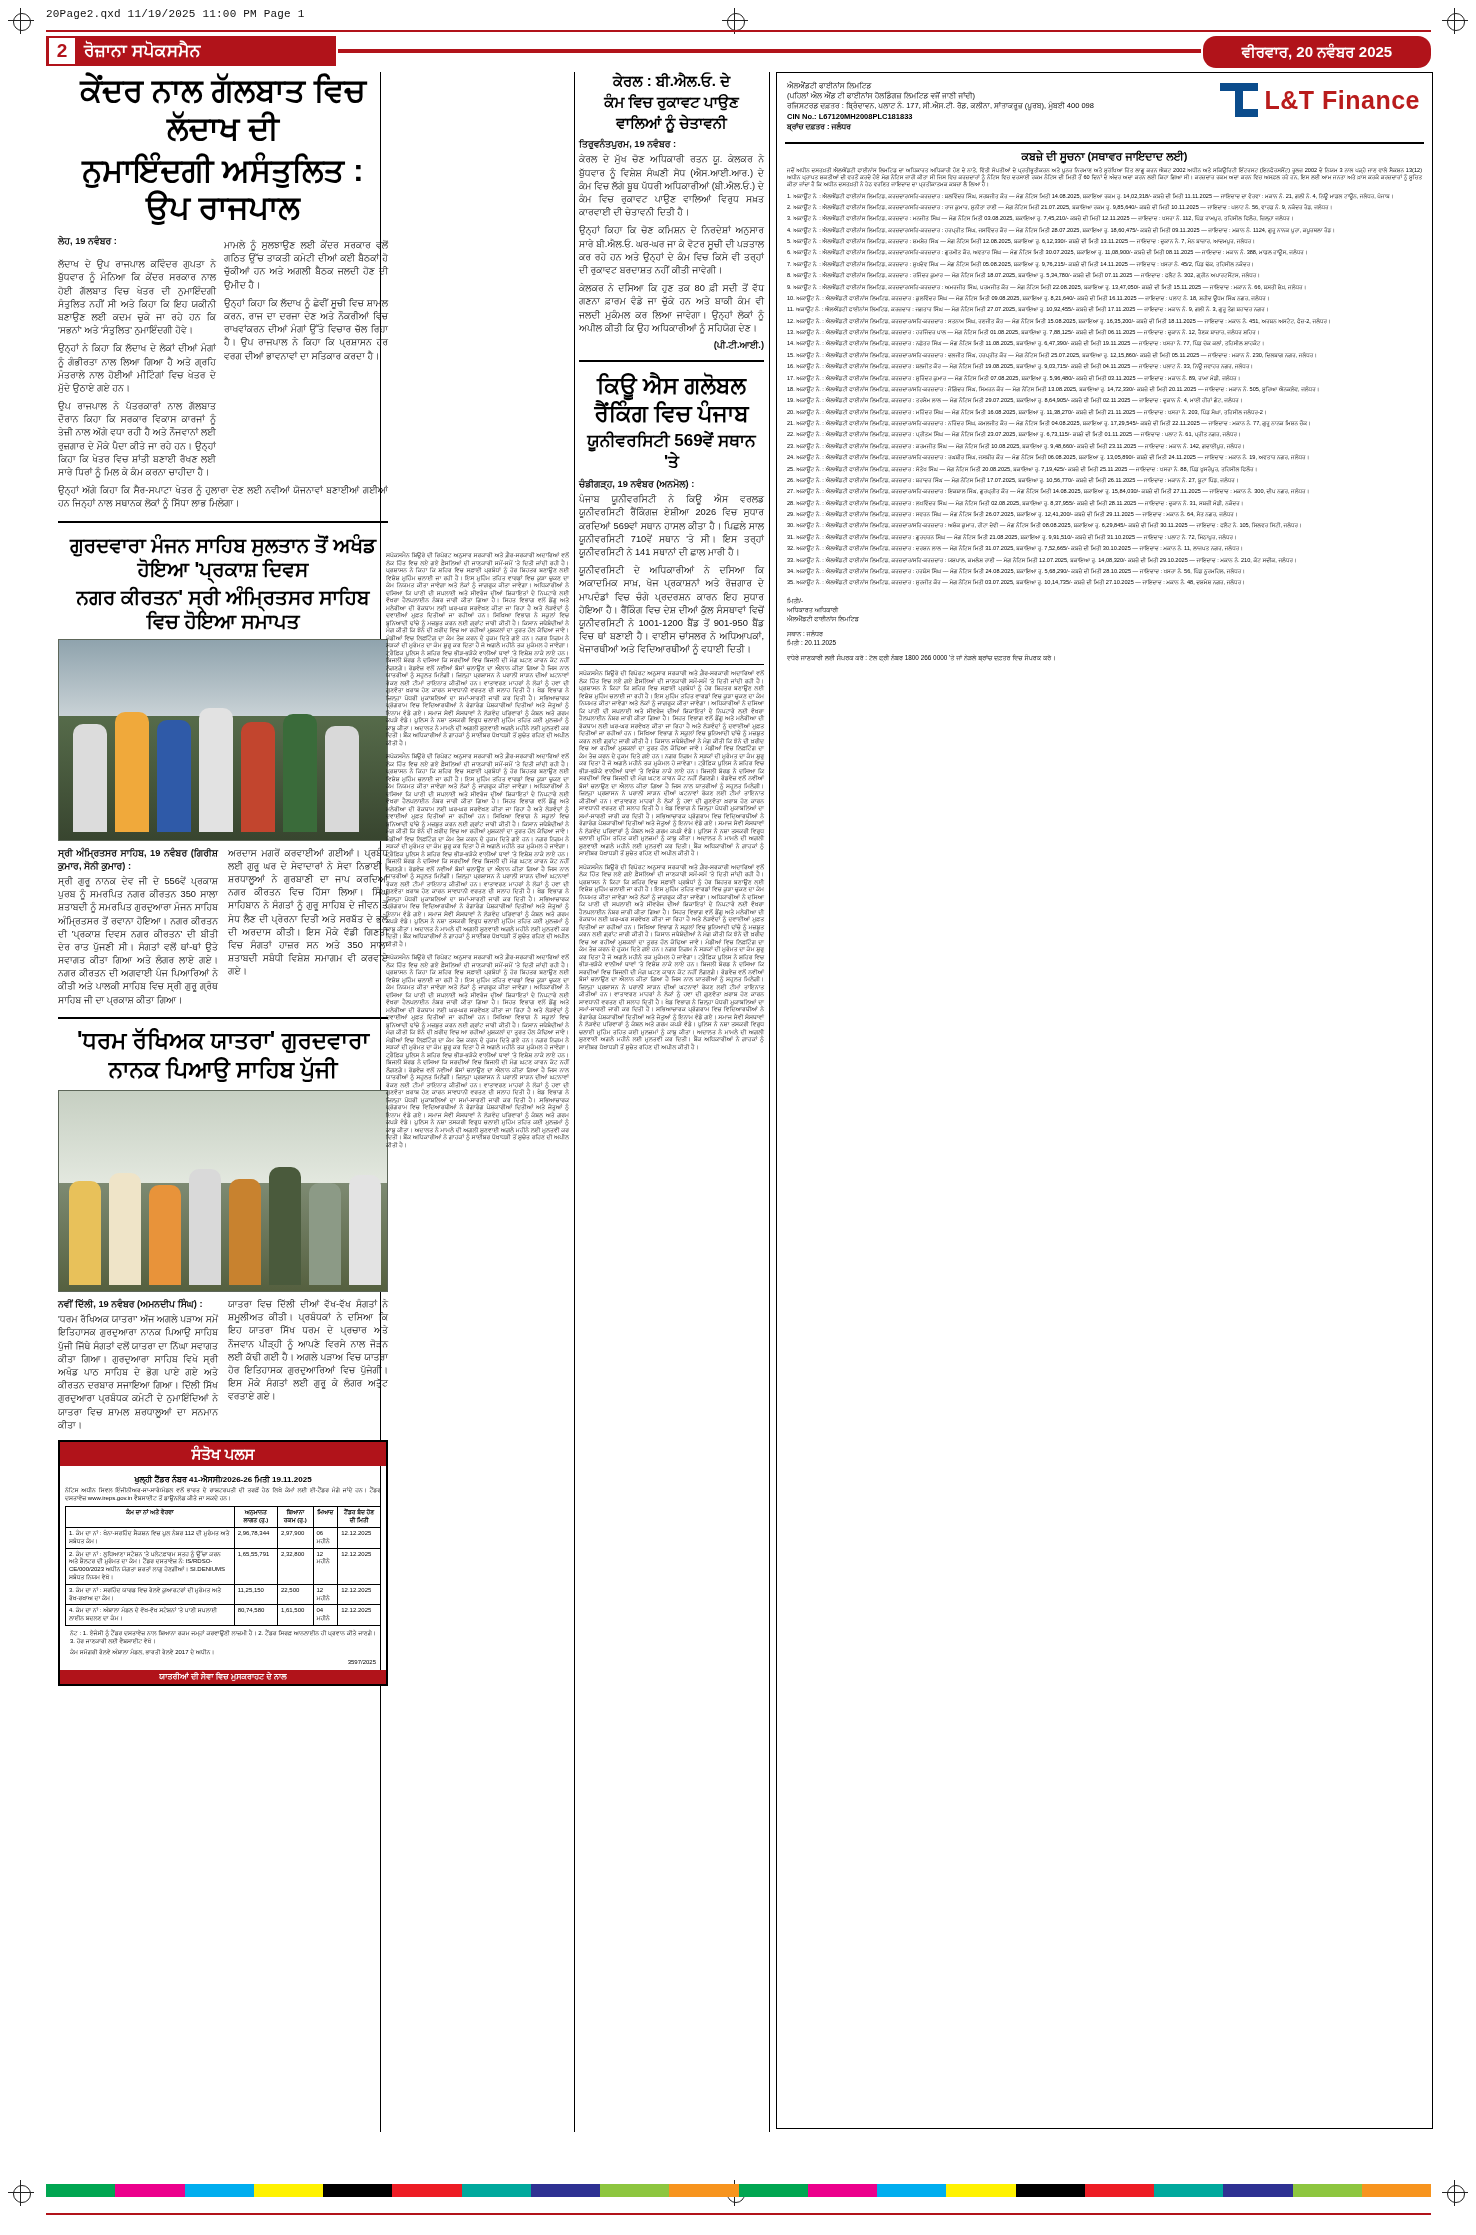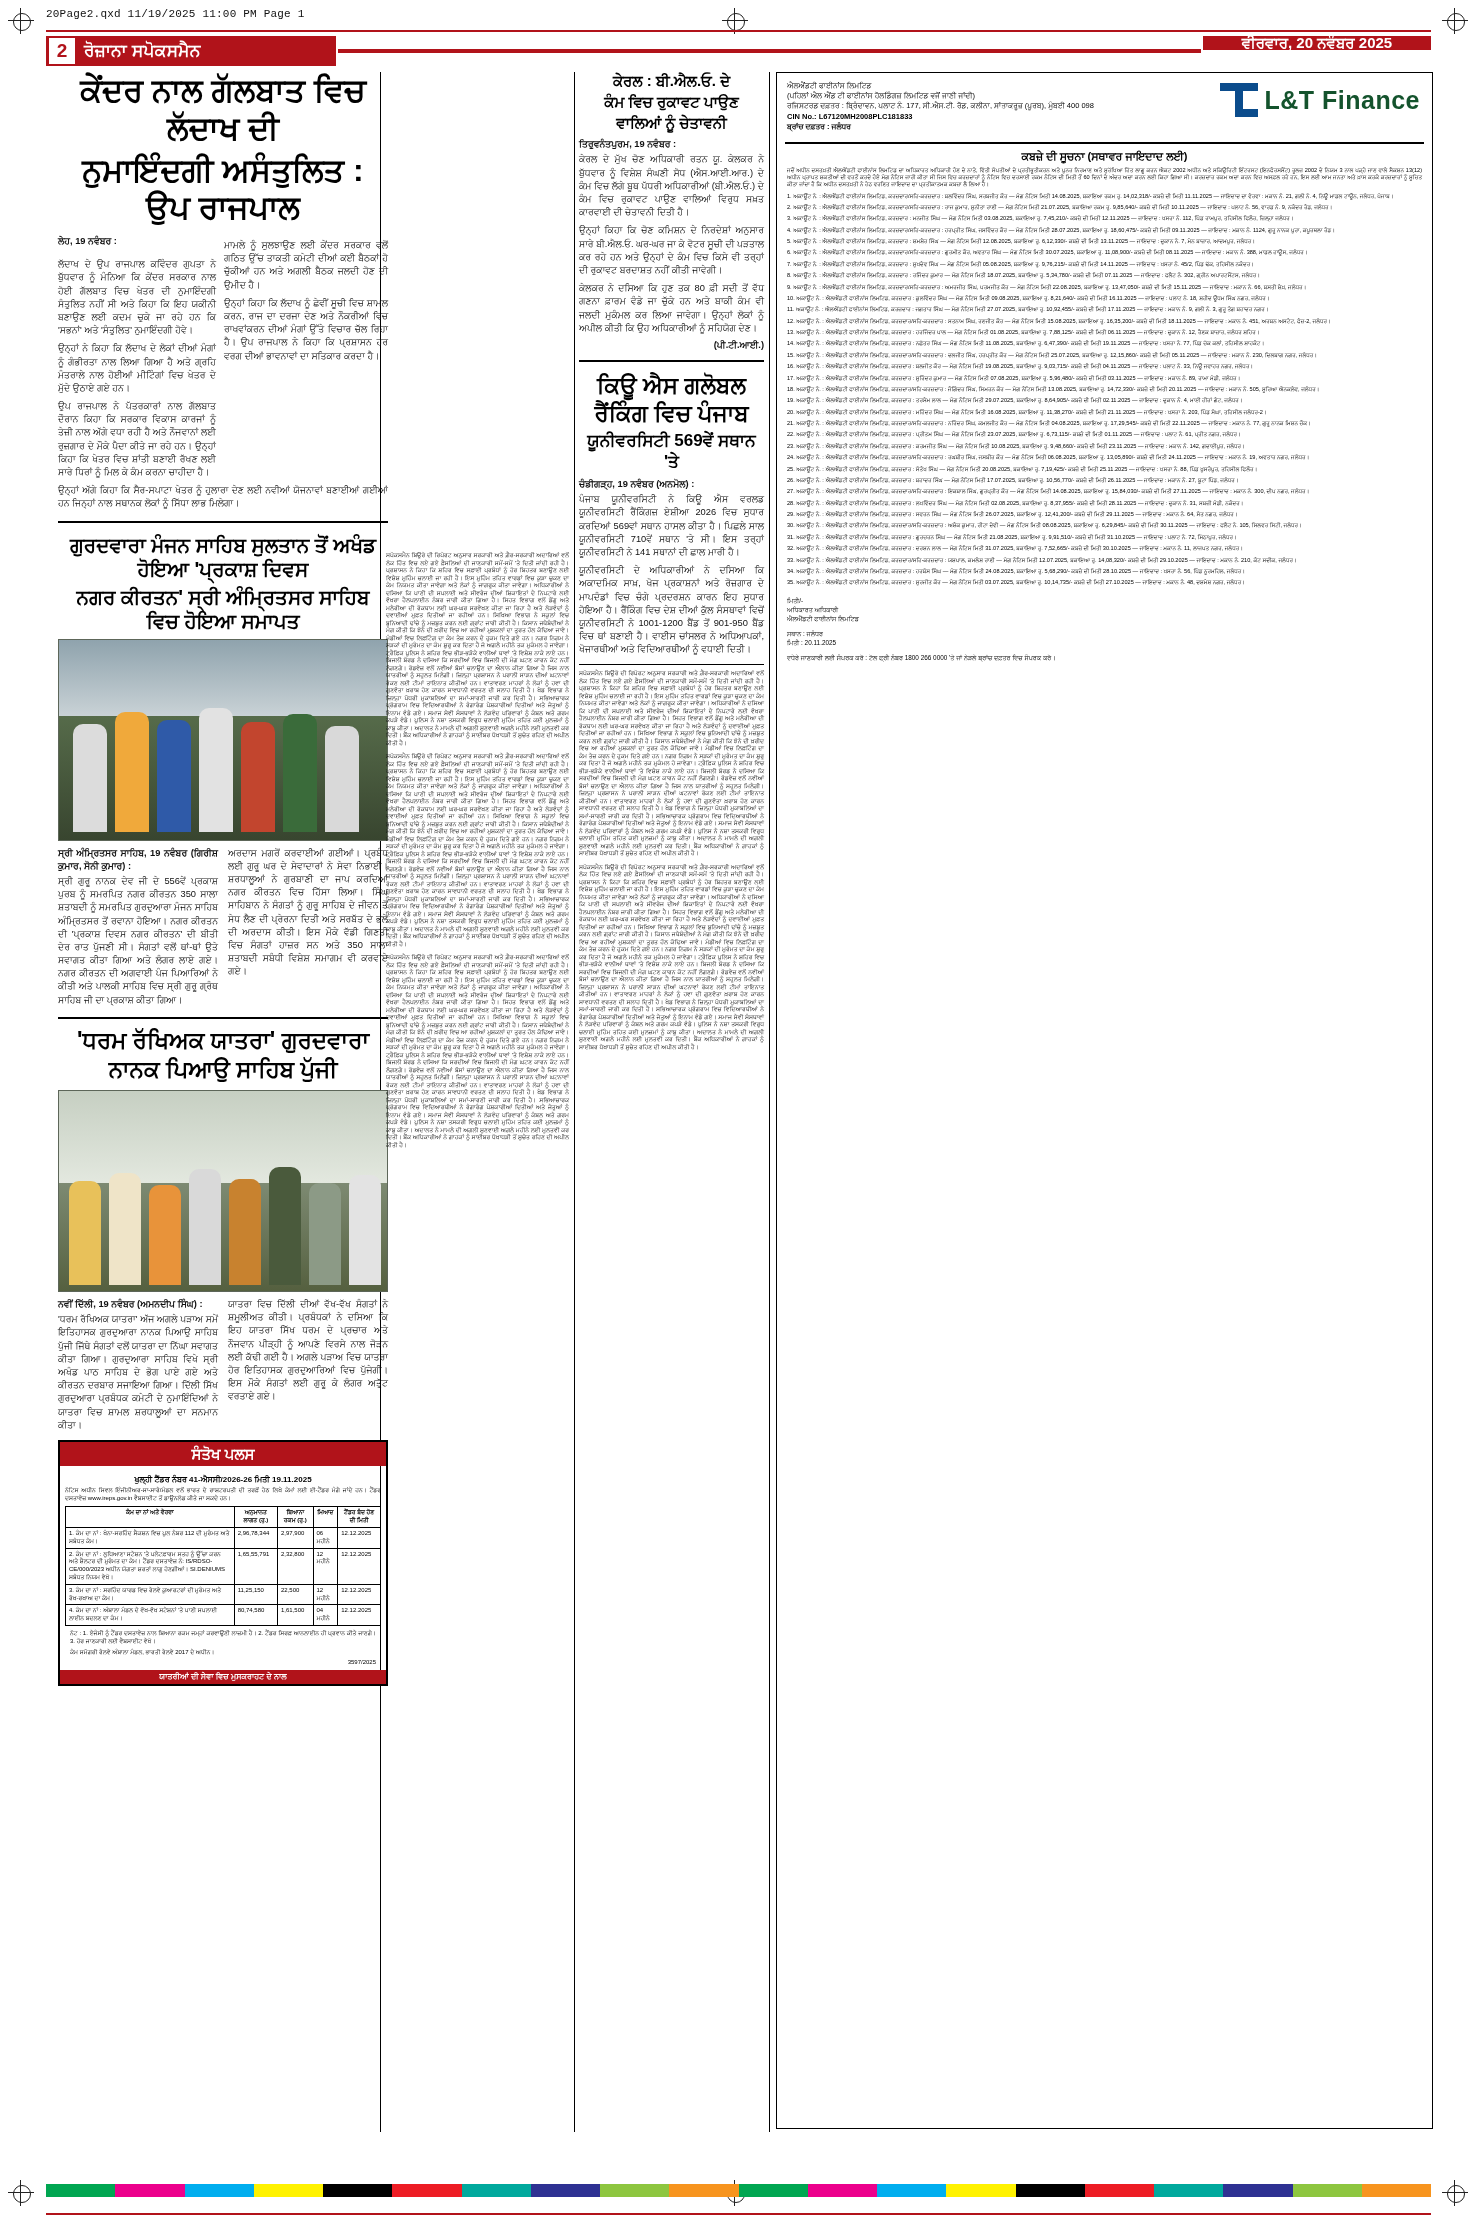--- a/index.html
+++ b/index.html
@@ -17,21 +17,21 @@
   .regmark:before,.regmark:after{content:"";position:absolute;background:#222;}
   .regmark:before{left:12px;top:0;width:1px;height:26px;}
   .regmark:after{top:12px;left:0;height:1px;width:26px;}
   .regcircle{position:absolute;left:5px;top:5px;width:16px;height:16px;border:1px solid #222;border-radius:50%;}
   
   .masthead{position:absolute;left:46px;top:36px;width:1385px;height:30px;}
   .mh-left{position:absolute;left:0;top:0;width:290px;height:30px;background:#b1131a;display:flex;align-items:center;}
   .mh-num{width:26px;height:26px;margin-left:3px;background:#fff;color:#b1131a;font-weight:bold;font-size:19px;display:flex;align-items:center;justify-content:center;}
   .mh-name{color:#fff;font-weight:bold;font-size:17px;margin-left:9px;letter-spacing:.3px;}
   .mh-rule{position:absolute;left:292px;right:230px;top:13px;height:4px;background:#b1131a;}
-  .mh-date{position:absolute;right:0;top:0;width:228px;height:14px;background:#b1131a;color:#fff;font-weight:bold;font-size:15px;display:flex;align-items:center;justify-content:center;}
+  .mh-date{position:absolute;right:0;top:0;width:228px;height:32px;background:#b1131a;color:#fff;font-weight:bold;font-size:15px;display:flex;align-items:center;justify-content:center;border-radius:13px;}
   .topline{position:absolute;left:46px;top:30px;width:1385px;height:2px;background:#b1131a;}
   
   .body{position:absolute;left:46px;top:72px;width:1385px;height:2060px;}
   .vrule{position:absolute;top:0;width:1px;height:2060px;background:#000;}
   .colA{position:absolute;left:12px;top:0;width:330px;}
   .colB{position:absolute;left:340px;top:0;width:183px;}
   .colC{position:absolute;left:533px;top:0;width:185px;}
   .ad{position:absolute;left:730px;top:0;width:655px;height:2055px;border:1.5px solid #000;background:#fff;}
   
   h1.head{font-size:32px;line-height:1.18;font-weight:bold;color:#000;margin:0 0 8px 0;text-align:center;}
@@ -47,21 +47,21 @@
   .photo .grd{position:absolute;left:0;bottom:0;right:0;height:62%;background:linear-gradient(#6d7a62,#4e5a46);}
   .pti{position:absolute;right:6px;top:6px;background:#c00;color:#fff;font-size:9px;font-weight:bold;padding:1px 4px;border-radius:2px;}
   
   .ad-head{padding:8px 10px 4px 10px;}
   .ad-co{font-size:7.5px;line-height:1.3;}
   .lt-logo{float:right;display:flex;align-items:center;gap:6px;margin:2px 2px 0 0;}
   .lt-mark{width:38px;height:34px;position:relative;}
   .lt-mark .bar1{position:absolute;left:0;top:0;width:38px;height:8px;background:#0b4c8c;}
   .lt-mark .bar2{position:absolute;left:15px;top:8px;width:8px;height:26px;background:#0b4c8c;}
   .lt-mark .bar3{position:absolute;left:23px;top:26px;width:15px;height:8px;background:#0b4c8c;}
-  .lt-name{font-size:25px;font-weight:bold;color:#14532d;letter-spacing:.5px;}
+  .lt-name{font-size:25px;font-weight:bold;color:#b91c1c;letter-spacing:.5px;}
   .ad-rule{height:2px;background:#000;margin:6px 8px;}
   .ad-title{text-align:center;font-size:11px;font-weight:bold;margin:2px 0 4px 0;}
   .ad-body{padding:0 10px 6px 10px;}
   .ad-intro{font-size:5.6px;line-height:1.3;text-align:justify;}
   .ad-list{font-size:5.6px;line-height:1.32;text-align:justify;margin-top:4px;}
   .ad-list p{margin:0 0 4px 0;}
   .ad-sign{font-size:6.4px;line-height:1.4;margin-top:10px;}
   
   .tender{border:2px solid #000;margin-top:8px;}
   .tender-top{background:#b1131a;color:#fff;text-align:center;font-weight:bold;font-size:15px;padding:3px 0;}

